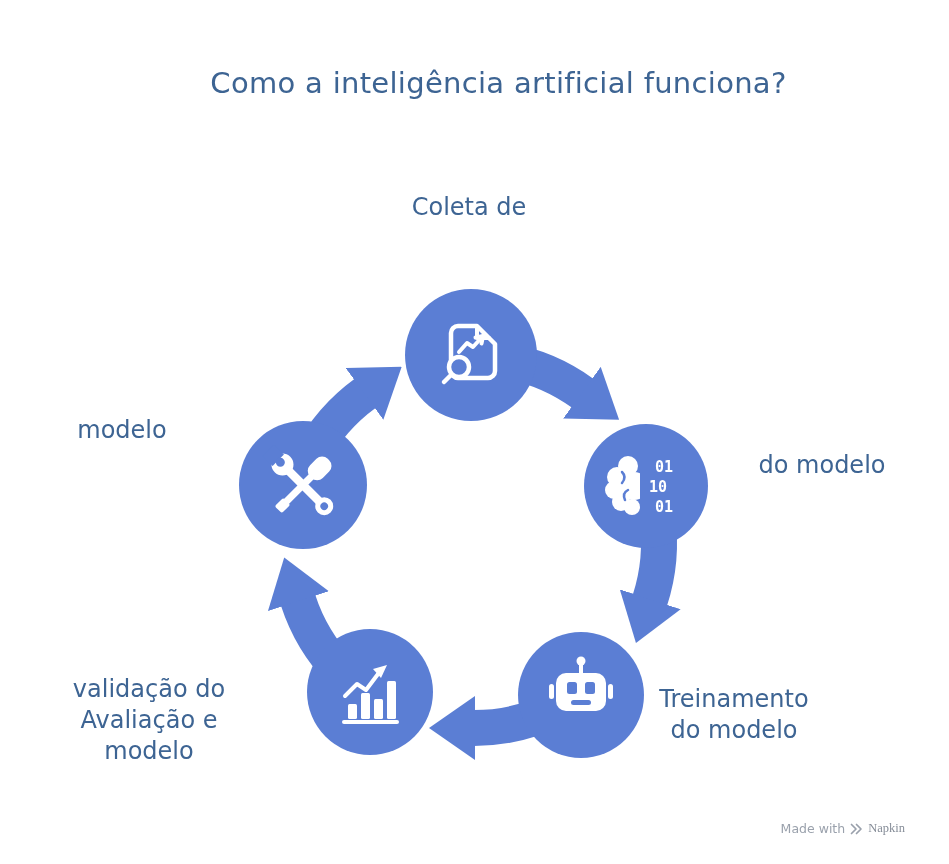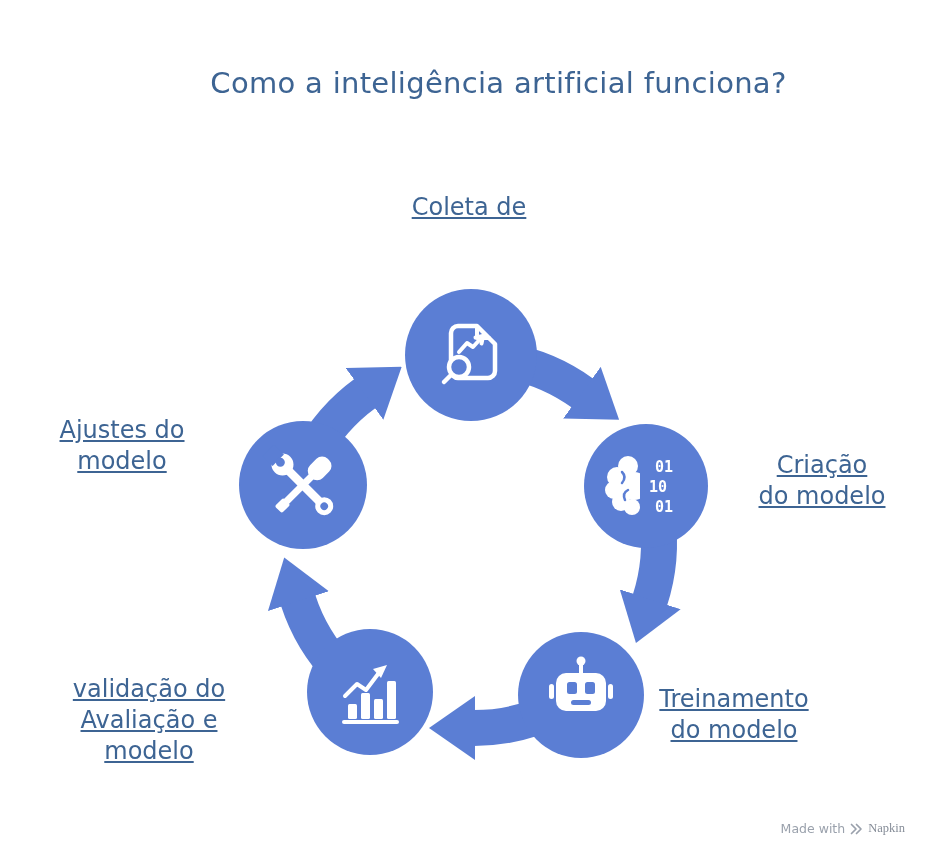--- a/index.html
+++ b/index.html
@@ -22,21 +22,21 @@
     padding-left:24px;
   }
   .cycle-svg { position:absolute; left:0; top:0; }
   .node-label {
     position:absolute;
     text-align:center;
     font-size:24px;
     line-height:31px;
     color:#3d6493;
   }
-  .node-label .line { display:block;text-decoration:underline; }
+  .node-label .line { display:block; }
   .label-coleta      { left:354px; top:192px; width:230px; }
   .label-criacao     { left:722px; top:450px; width:200px; }
   .label-treinamento { left:618px; top:684px; width:232px; }
   .label-avaliacao   { left:33px;  top:674px; width:232px; }
   .label-ajustes     { left:16px;  top:415px; width:212px; }
   .credit {
     position:absolute;
     top:821px; right:44px;
     display:flex; align-items:center; gap:5px;
     font-size:12.5px;
@@ -150,37 +150,35 @@
         </g>
       </g>
     </g>
   </svg>
 
   <div class="node-label label-coleta">
     <span class="line">Coleta de</span>
   </div>
 
   <div class="node-label label-criacao">
-    <span class="line">Criação</span>
     <span class="line">do modelo</span>
   </div>
 
   <div class="node-label label-treinamento">
     <span class="line">Treinamento</span>
     <span class="line">do modelo</span>
   </div>
 
   <div class="node-label label-avaliacao">
     <span class="line">validação do</span>
     <span class="line">Avaliação e</span>
     <span class="line">modelo</span>
   </div>
 
   <div class="node-label label-ajustes">
-    <span class="line">Ajustes do</span>
     <span class="line">modelo</span>
   </div>
 
   <div class="credit">
     <span>Made with</span>
     <svg width="13" height="12" viewBox="0 0 13 12" fill="none" stroke="#9aa1ac" stroke-width="1.7" stroke-linecap="round" stroke-linejoin="round">
       <path d="M1.5 10.5 L6 6 L1.5 1.5"></path>
       <path d="M6.5 10.5 L11 6 L6.5 1.5"></path>
     </svg>
     <span class="brand">Napkin</span>

